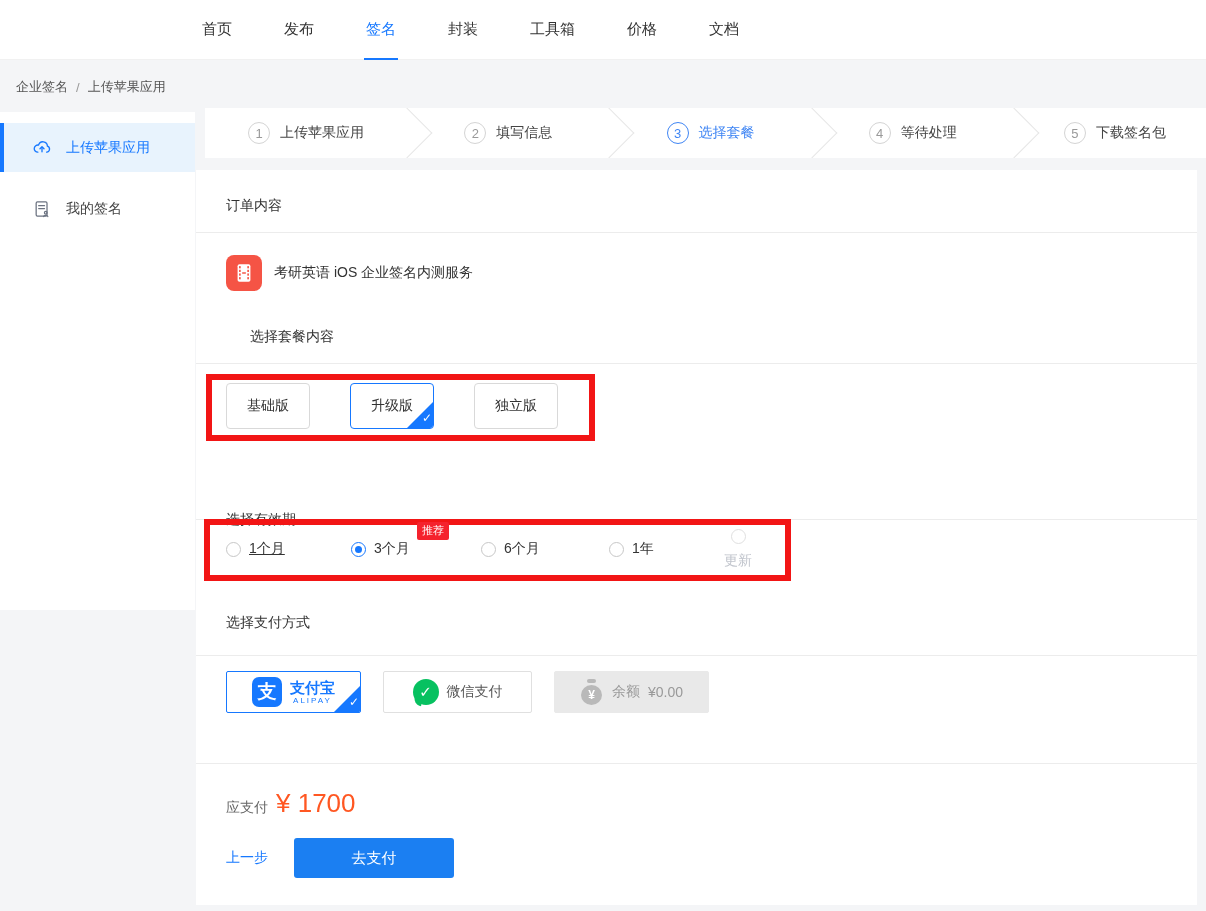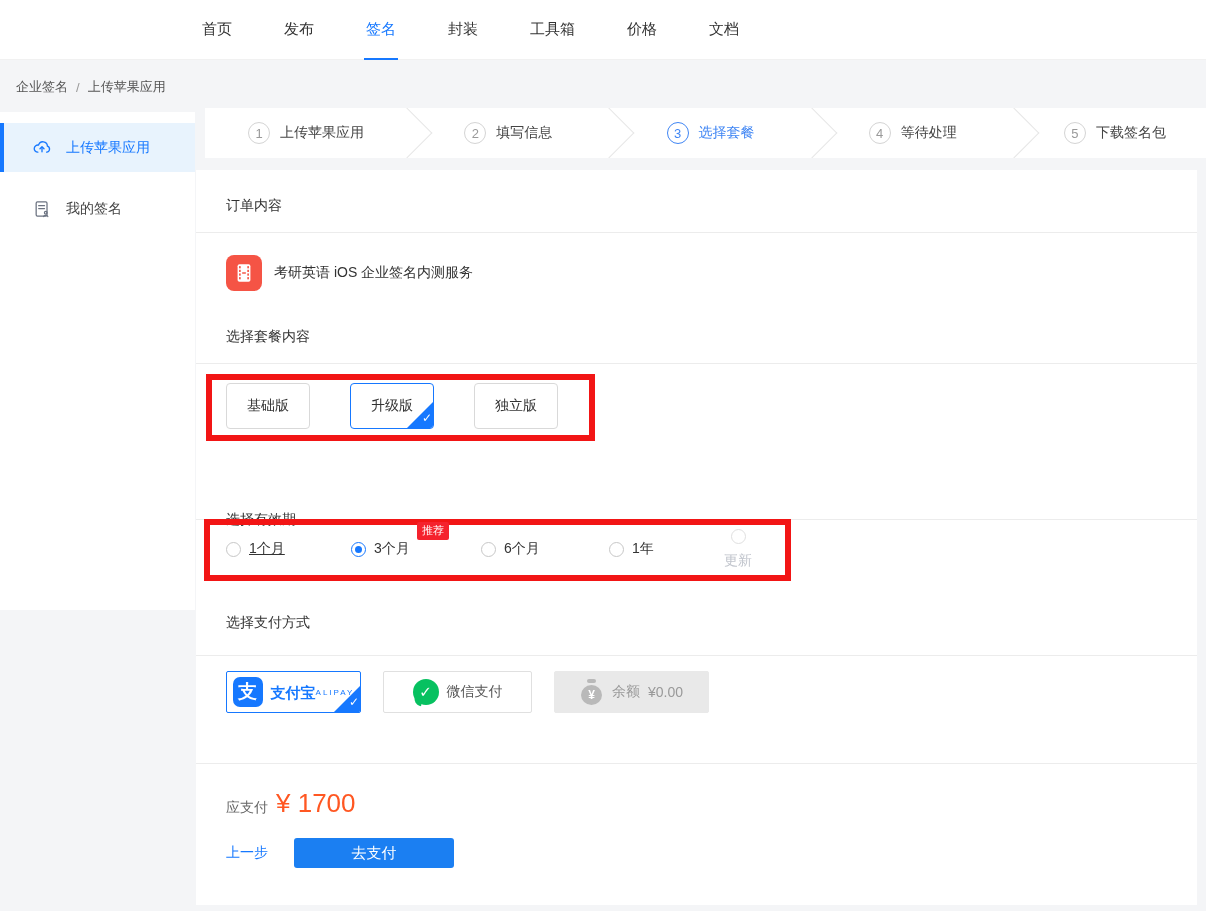--- a/index.html
+++ b/index.html
@@ -115,21 +115,21 @@
   }
   .pay-btn.alipay { width:135px; }
   .pay-btn.wechat { width:149px; }
   .pay-btn.balance { width:155px; background:#e9e9e9; border-color:#e9e9e9; cursor:default; }
   .pay-btn.selected { border-color:#1678ff; }
   .ali-logo {
     width:30px; height:30px; border-radius:7px; background:#1678ff;
     display:flex; align-items:center; justify-content:center;
     color:#fff; font-size:19px; font-weight:bold;
   }
-  .ali-text { display:flex; flex-direction:row; align-items:center; line-height:1; }
+  .ali-text { display:flex; flex-direction:column; align-items:center; line-height:1; }
   .ali-text .cn { font-size:15px; font-weight:bold; color:#1678ff; }
   .ali-text .en { font-size:8px; letter-spacing:2px; color:#1678ff; margin-top:2px; }
   .wx-icon {
     position:relative; width:26px; height:26px; border-radius:50%; background:#07c160;
     display:flex; align-items:center; justify-content:center;
     color:#fff; font-size:15px; font-weight:bold;
   }
   .wx-icon::after { content:""; position:absolute; left:1px; bottom:0px; width:8px; height:8px;
     background:#07c160; transform:rotate(20deg) skew(10deg); border-radius:0 0 0 6px; }
   .wx-icon span { position:relative; z-index:1; }
@@ -142,21 +142,21 @@
   }
   .bag-icon .bag-lid { position:absolute; left:7px; top:0; width:9px; height:4px; border-radius:2px; background:#b9b9b9; }
   .balance-text { font-size:14px; color:#999; }
   
   .price-row { position:absolute; left:30px; top:618px; display:flex; align-items:baseline; gap:8px; }
   .price-label { font-size:14px; color:#666; }
   .price-amount { font-size:26px; color:#ff5722; }
   .actions-row { position:absolute; left:30px; top:668px; display:flex; align-items:center; gap:26px; }
   .prev-link { font-size:14px; color:#1678ff; cursor:pointer; }
   .pay-go-btn {
-    width:160px; height:30px; background:#1b7ff2; color:#fff; font-size:15px;
+    width:160px; height:40px; background:#1b7ff2; color:#fff; font-size:15px;
     border:none; border-radius:3px; cursor:pointer;
   }
   
   .annot { position:absolute; border:6px solid #f21515; background:transparent; z-index:4; pointer-events:none; }
   .annot-1 { left:206px; top:374px; width:389px; height:67px; }
   .annot-2 { left:204px; top:519px; width:587px; height:62px; }
   .badge-recommend {
     position:absolute; left:417px; top:522px; z-index:6;
     background:#f5222d; color:#fff; font-size:11px; line-height:1;
     padding:3px 5px 4px; border-radius:2px;
@@ -245,21 +245,21 @@
         <rect x="15.6" y="4.5" width="1.8" height="2.4" fill="#f55445"></rect>
         <rect x="15.6" y="8.5" width="1.8" height="2.4" fill="#f55445"></rect>
         <rect x="15.6" y="12.5" width="1.8" height="2.4" fill="#f55445"></rect>
         <rect x="15.6" y="16.5" width="1.8" height="2.4" fill="#f55445"></rect>
         <rect x="10" y="11.2" width="4" height="1.6" fill="#f55445"></rect>
       </svg>
     </div>
     <span class="app-name">考研英语 iOS 企业签名内测服务</span>
   </div>
 
-  <div class="sec-title" style="top:158px;">选择套餐内容</div>
+  <div class="sec-title" style="top:158px;margin-left:24px;">选择套餐内容</div>
   <div class="divider" style="top:193px;"></div>
 
   <div class="pkg-row">
     <div class="pkg-btn">
       <span>基础版</span>
     </div>
     <div class="pkg-btn selected">
       <span>升级版</span>
       <span class="corner-check">
           <span class="tick">✓</span>

